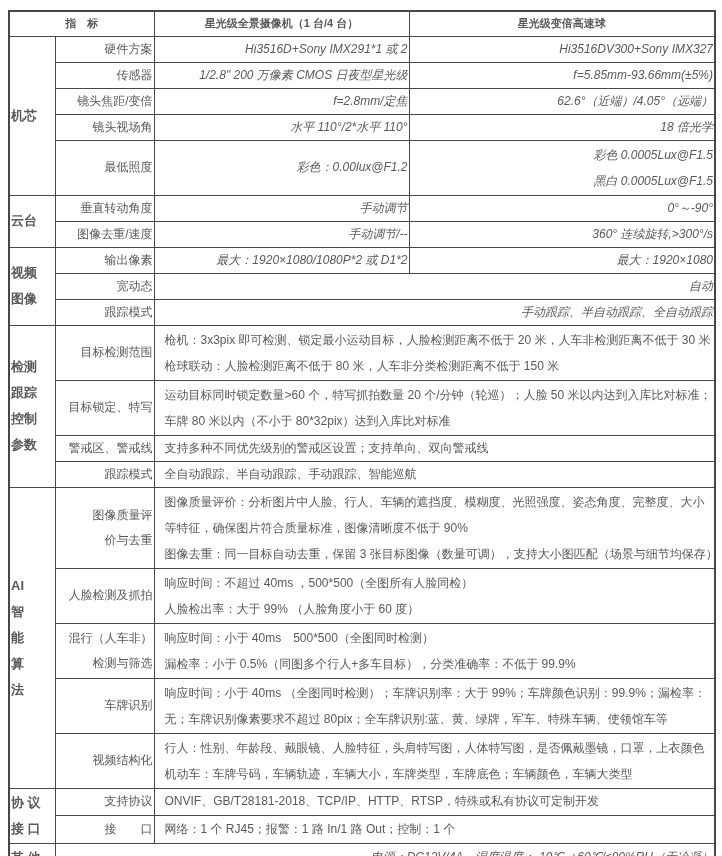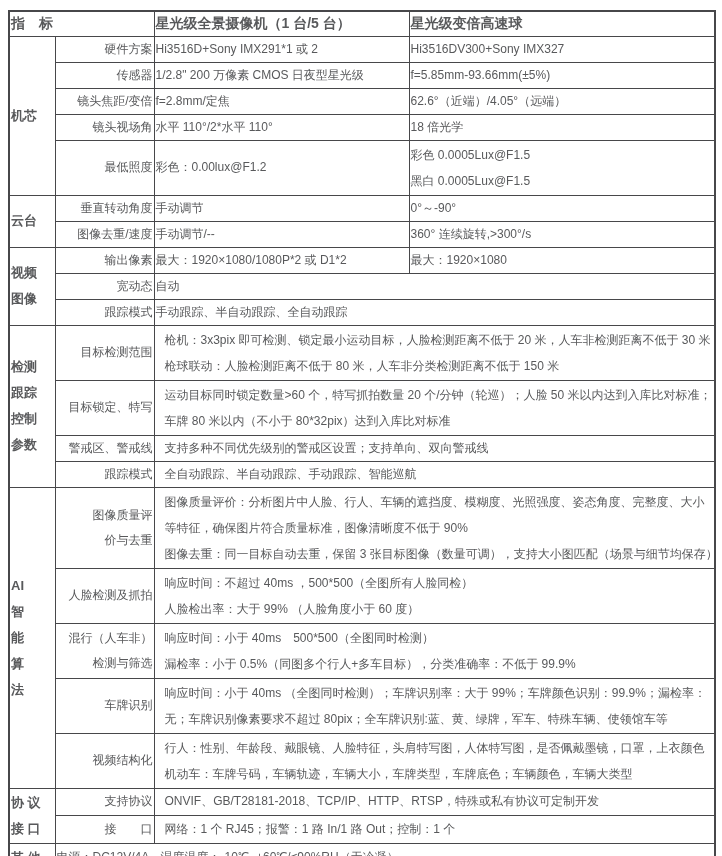--- a/index.html
+++ b/index.html
@@ -3,43 +3,43 @@
 <meta charset="utf-8">
 <style>
   html,body{margin:0;padding:0;background:#ffffff;}
   body{width:722px;height:856px;font-family:"Liberation Sans",sans-serif;color:#58595b;}
   table{border-collapse:collapse;table-layout:fixed;margin:10px 0 0 8px;width:706px;border:2px solid #47474a;}
   td{border:1px solid #47474a;font-size:12px;overflow:hidden;vertical-align:middle;}
   tr.hh{height:25px;}
   tr.r1{height:26px;}
   tr.r2{height:52px;}
   tr.r3{height:78px;}
-  .hdr{font-weight:bold;font-size:14px;}
+  .hdr{font-weight:bold;font-size:11px;text-align:center;}
   .grp{font-weight:bold;font-size:13px;line-height:26px;}
   .attr{text-align:right;padding-left:12px;}
   .attr .ln{line-height:25px;white-space:nowrap;}
-  .c{text-align:left;}
+  .c{text-align:right;font-style:italic;}
   .l{text-align:left;padding-left:10px;padding-right:4px;}
   .ln{line-height:26px;white-space:nowrap;}
 </style>
 </head>
 <body>
 
 <table>
   <colgroup>
     <col style="width:46px">
       <col style="width:99px">
       <col style="width:255px">
       <col style="width:306px">
   </colgroup>
 
   <tbody>
       <tr class="hh">
     <td class="hdr" colspan="2">指　标</td>
-    <td class="hdr">星光级全景摄像机（1 台/5 台）</td>
+    <td class="hdr">星光级全景摄像机（1 台/4 台）</td>
     <td class="hdr">星光级变倍高速球</td>
   </tr>
 
   <tr class="r1">
     <td class="grp" rowspan="5">机芯</td>
     <td class="attr">硬件方案</td>
     <td class="c">Hi3516D+Sony IMX291*1 或 2</td>
     <td class="c">Hi3516DV300+Sony IMX327</td>
   </tr>
   <tr class="r1">

